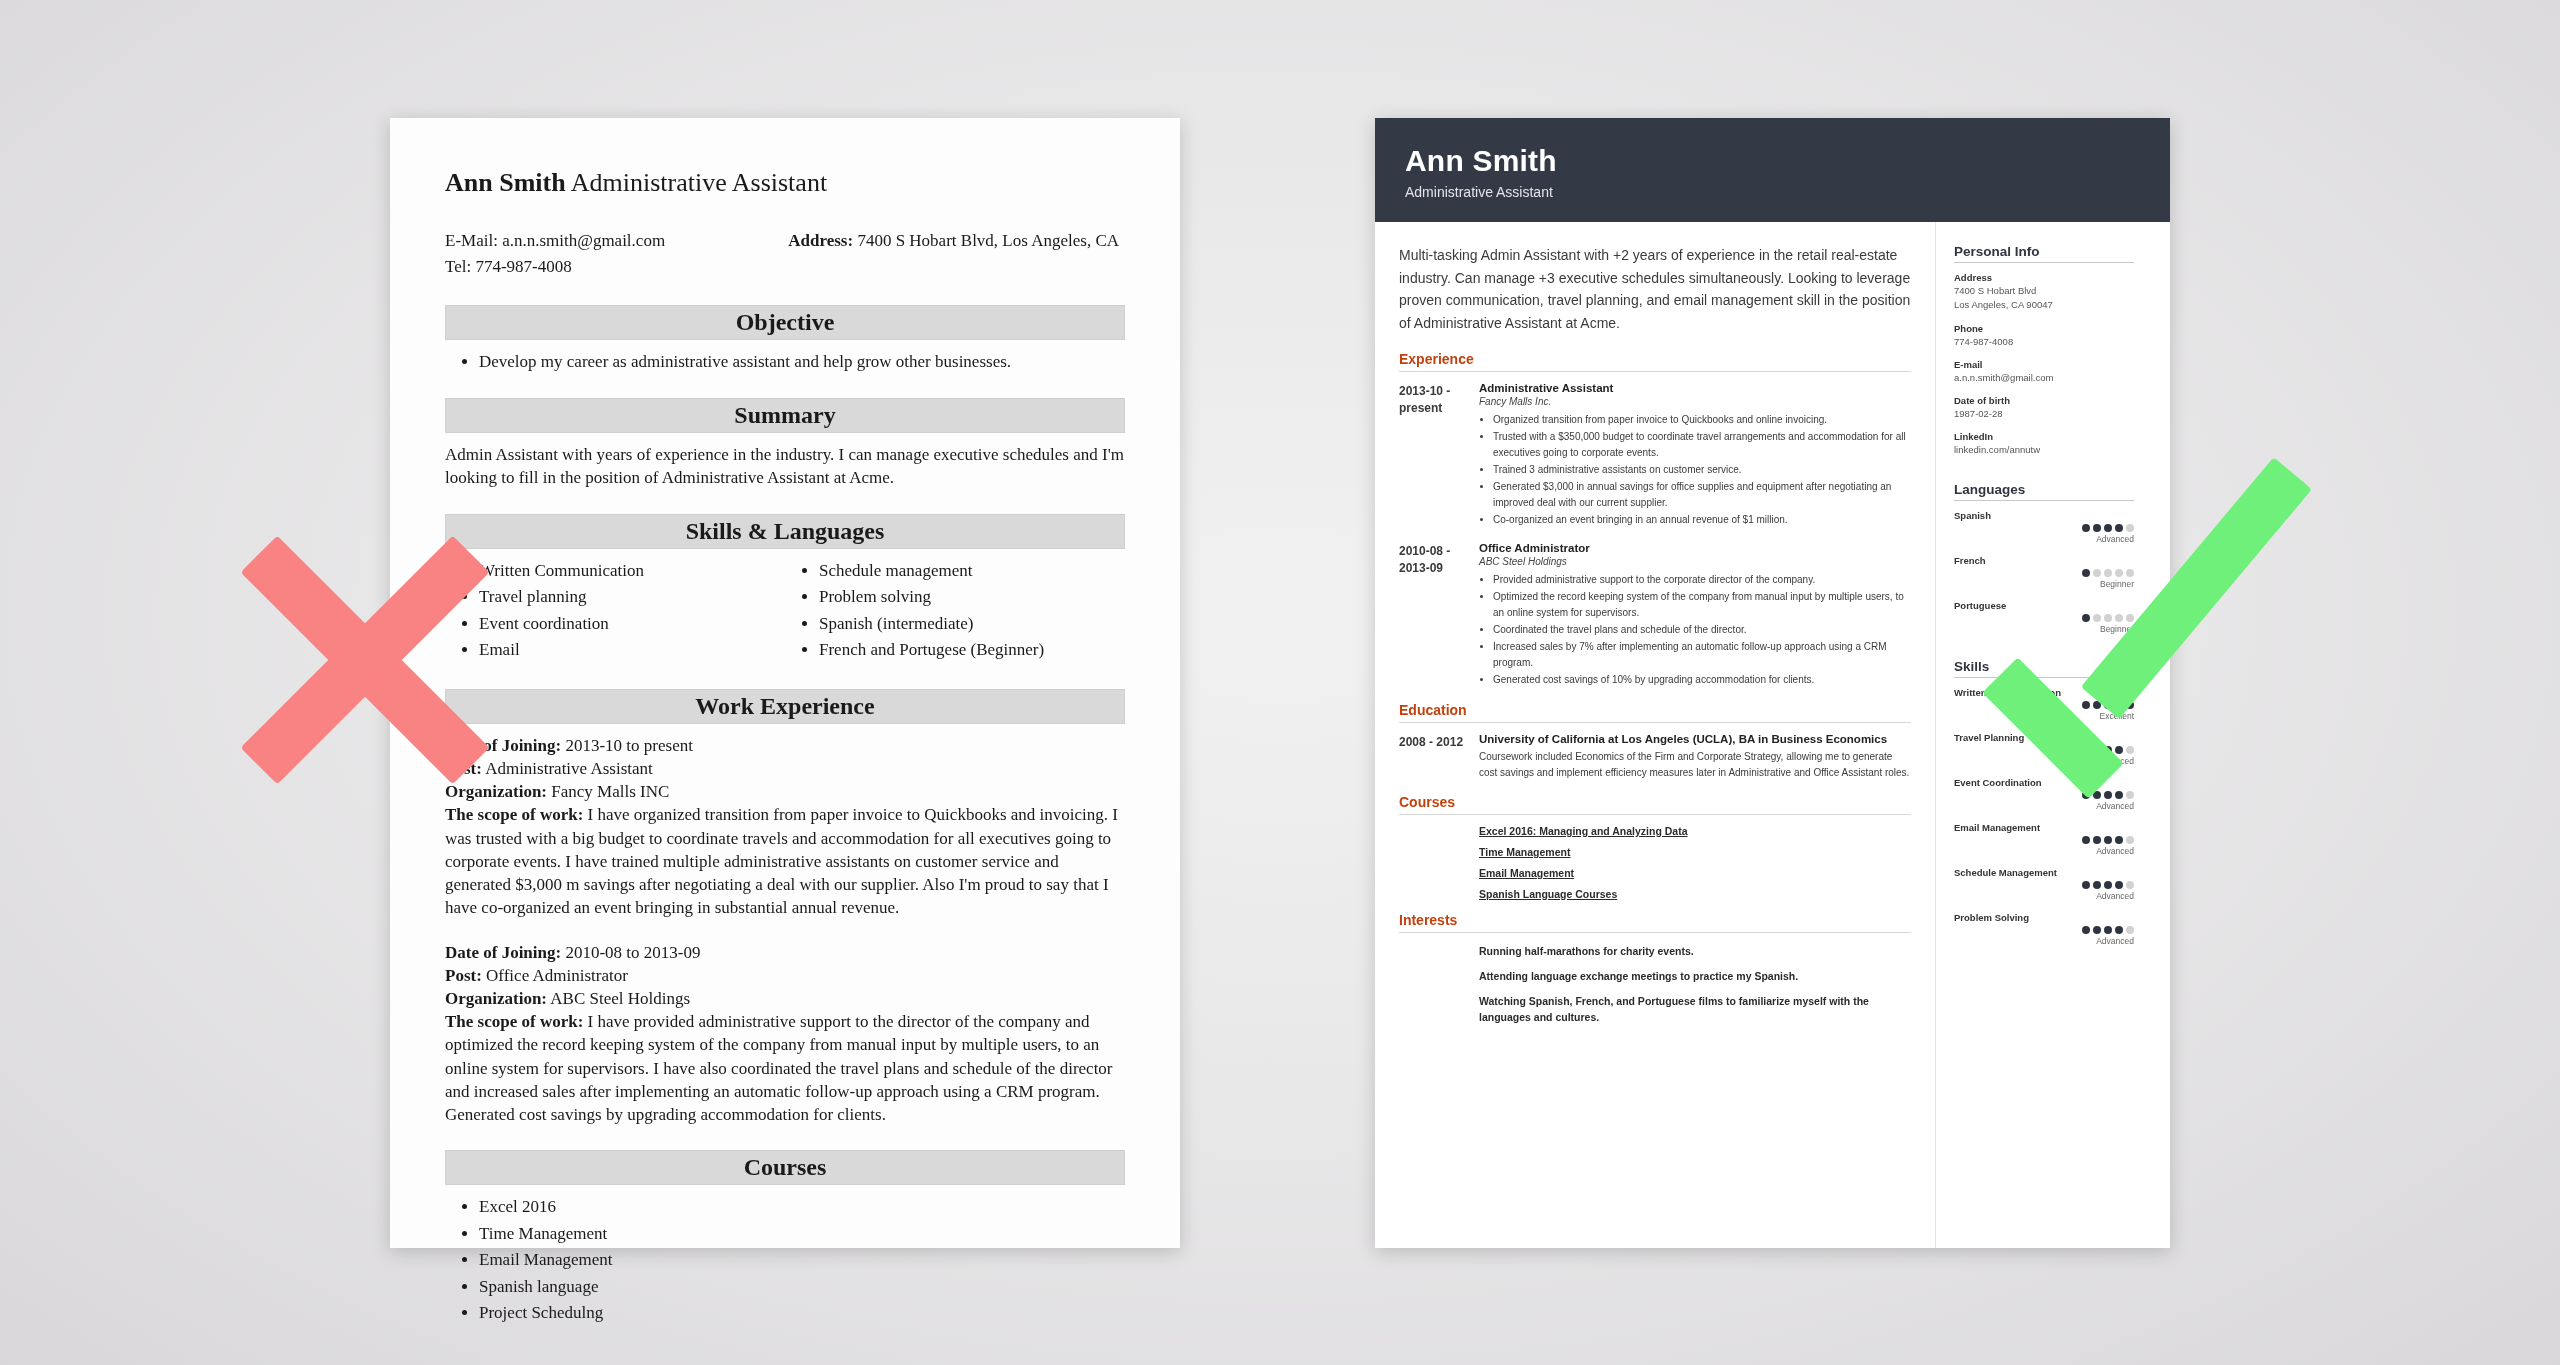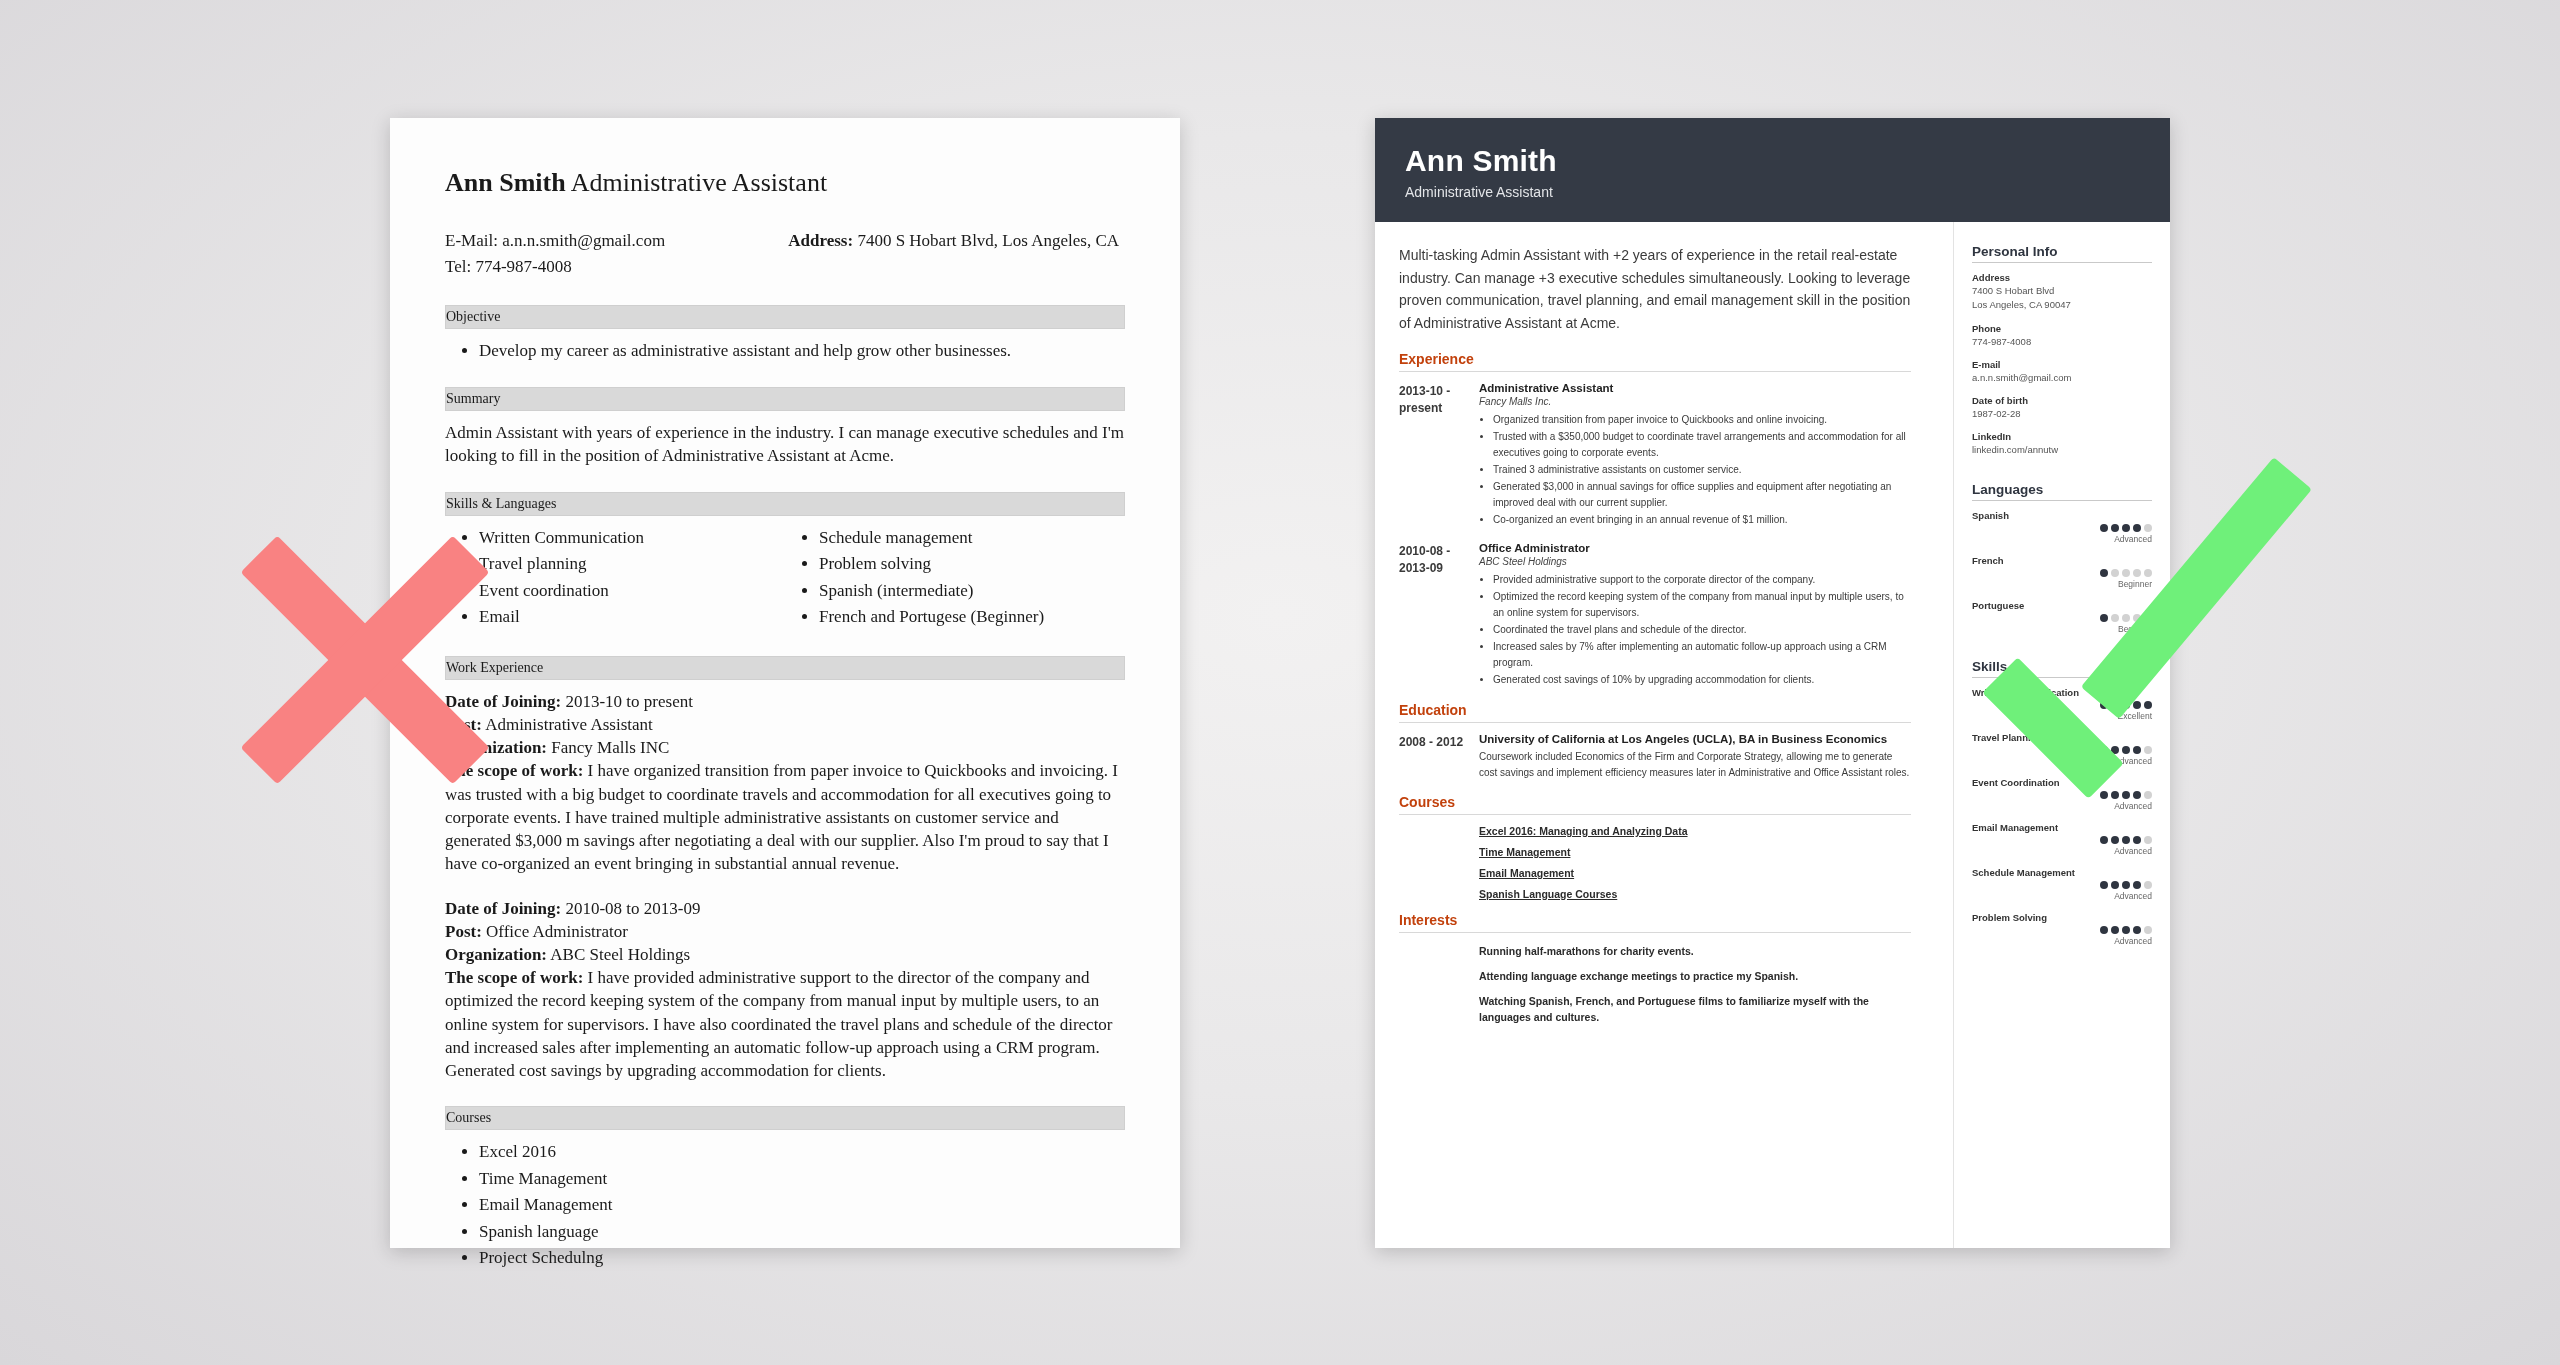--- a/index.html
+++ b/index.html
@@ -22,22 +22,22 @@
     font-family:"Liberation Serif", serif;
     color:#1a1a1a;
     padding:50px 55px 0 55px;
   }
   .bad-name { font-size:26px; margin-bottom:30px; }
   .bad-name b { font-weight:bold; }
   .bad-contact { font-size:17px; line-height:1.55; position:relative; }
   .bad-contact .col2 { position:absolute; right:6px; top:0; }
   .bad-contact .col2 b { font-weight:bold; }
   .bad-bar {
-    background:#d9d9d9; font-weight:normal;
-    font-size:14px; padding:3px 0; margin:24px 0 10px 0;
+    background:#d9d9d9; text-align:center; font-weight:bold;
+    font-size:24px; padding:3px 0; margin:24px 0 10px 0;
     border:1px solid #cfcfcf;
   }
   .bad-list { margin:0; padding-left:34px; font-size:17px; line-height:1.45; }
   .bad-list li { margin-bottom:2px; }
   .bad-para { font-size:17px; line-height:1.36; margin:0; }
   .two-col { display:flex; }
   .two-col ul { width:50%; }
   .wrk-block { font-size:17px; line-height:1.36; margin-bottom:22px; }
   .wrk-block b { font-weight:bold; }
 
@@ -61,21 +61,21 @@
     font-family:"Liberation Sans", sans-serif;
   }
   .good-header {
     background:#343a45; color:#fff;
     padding:26px 30px 22px 30px;
   }
   .good-header .g-name { font-size:30px; font-weight:bold; letter-spacing:0.2px; }
   .good-header .g-title { font-size:14px; margin-top:6px; color:#e3e5e8; }
   .good-body { display:flex; flex:1; }
   .good-main { width:560px; padding:22px 24px 10px 24px; }
-  .good-side { width:217px; padding:22px 18px 10px 18px; border-left:1px solid #e3e3e3;margin-left:18px; }
+  .good-side { width:217px; padding:22px 18px 10px 18px; border-left:1px solid #e3e3e3; }
 
   .g-summary { font-size:14px; line-height:1.62; color:#3b3b3b; margin-bottom:16px; }
   .g-sec-title { font-size:14px; font-weight:bold; color:#c2410c; margin:0 0 4px 0; }
   .g-rule { height:1px; background:#d8d8d8; margin-bottom:10px; }
 
   .g-entry { display:flex; margin-bottom:13px; }
   .g-dates { width:80px; font-size:12px; font-weight:bold; color:#3a3a3a; line-height:1.45; flex-shrink:0; padding-top:1px;}
   .g-econtent { flex:1; }
   .g-role { font-size:11.5px; font-weight:bold; color:#222; }
   .g-org { font-size:10px; font-style:italic; color:#444; margin-top:2px; }

